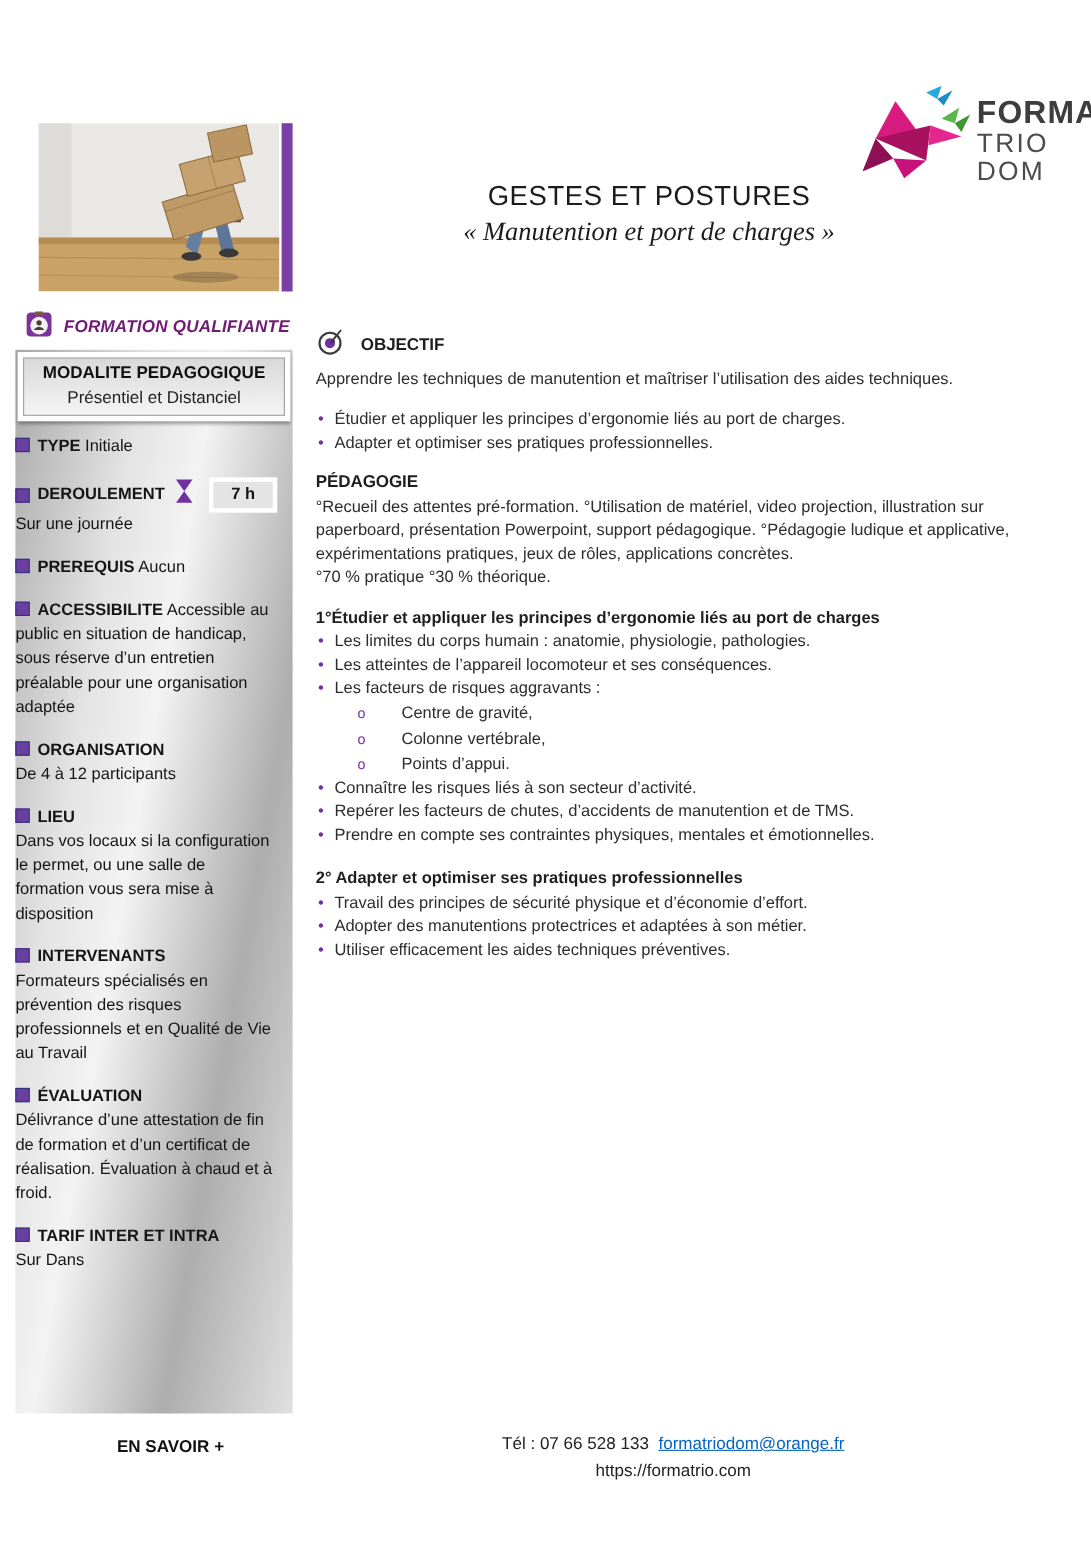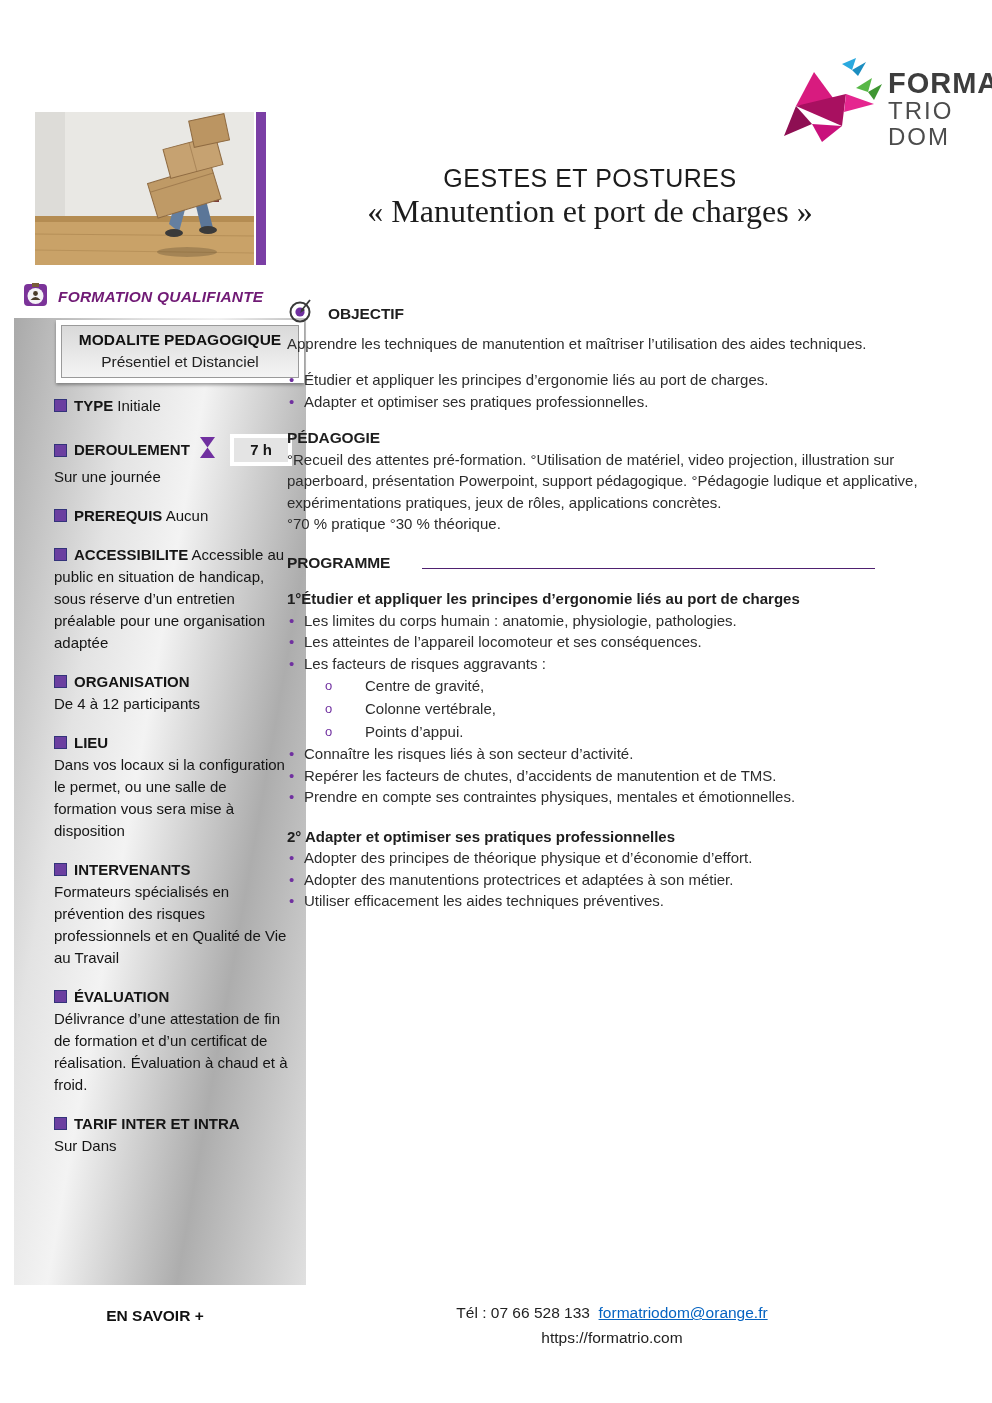--- a/index.html
+++ b/index.html
@@ -1,40 +1,40 @@
 <!DOCTYPE html>
 <html><head>
 <meta charset="utf-8">
 <style>
   html,body{margin:0;padding:0;background:#fff;}
   .page{position:relative;width:992px;height:1403px;background:#fff;overflow:hidden;
         font-family:"Liberation Sans",sans-serif;color:#222;}
 
   
-  .logo{position:absolute;left:784px;top:58px;width:205px;height:102px;display:flex;align-items:center;}
+  .logo{position:absolute;left:784px;top:78px;width:205px;height:102px;display:flex;align-items:center;}
   .logo-text{margin-left:4px;}
   .logo-line1{font-size:29px;font-weight:800;color:#3d3d3d;letter-spacing:1px;line-height:30px;}
   .logo-line2{font-size:24px;font-weight:400;color:#4c4c4c;letter-spacing:2px;line-height:26px;}
 
   
   .title{position:absolute;left:280px;top:162px;width:620px;text-align:center;color:#1c1c1c;}
   .title-l1{font-size:25px;letter-spacing:.5px;line-height:32px;}
-  .title-l2{font-family:"Liberation Serif",serif;font-size:32px;line-height:34px;}
+  .title-l2{font-family:"Liberation Serif",serif;font-size:24px;line-height:34px;font-style:italic;}
 
   
   .photo{position:absolute;left:35px;top:112px;width:219px;height:153px;}
   .purple-bar{position:absolute;left:256px;top:112px;width:10px;height:153px;background:#7b3fa5;}
 
   
   .qual-row{position:absolute;left:24px;top:283px;display:flex;align-items:center;gap:11px;}
   .qual-label{font-size:15.5px;font-weight:700;font-style:italic;color:#701a75;letter-spacing:.2px;}
 
   
   .side-panel{position:absolute;left:14px;top:318px;width:252px;height:967px;
-      background:linear-gradient(100deg,#a9a9a9 0%,#e3e3e3 28%,#f3f3f3 44%,#adadad 72%,#e0e0e0 100%);padding-left:40px;}
+      background:linear-gradient(100deg,#a9a9a9 0%,#e3e3e3 28%,#f3f3f3 44%,#adadad 72%,#e0e0e0 100%);}
   .modalite-outer{margin:2px 2px 0 2px;background:#fff;padding:5px;box-shadow:0 2px 3px rgba(0,0,0,.35);}
   .modalite-inner{border:1px solid #9a9a9a;background:linear-gradient(#d9d9d9,#f4f4f4);
       text-align:center;padding:3px 0 5px 0;}
   .modalite-title{font-size:15.5px;font-weight:700;color:#111;line-height:22px;}
   .modalite-sub{font-size:15.5px;color:#222;line-height:21px;}
 
   .side-content{padding:12px 6px 0 0;}
   .side-item{margin:0 0 17px 0;font-size:15px;color:#151515;}
   .side-head{line-height:22px;}
   .sq{display:inline-block;width:11px;height:11px;background:#6b3fa0;border:1.5px solid #33337a;
@@ -240,38 +240,34 @@
       <div class="bullet">Étudier et appliquer les principes d’ergonomie liés au port de charges.</div>
       <div class="bullet">Adapter et optimiser ses pratiques professionnelles.</div>
     </div>
 
     <div class="blk">
       <div class="h-sec">PÉDAGOGIE</div>
       <div class="para">°Recueil des attentes pré-formation. °Utilisation de matériel, video projection, illustration sur paperboard, présentation Powerpoint, support pédagogique. °Pédagogie ludique et applicative, expérimentations pratiques, jeux de rôles, applications concrètes.
 °70 % pratique °30 % théorique.</div>
     </div>
 
-    <div class="prog-row">
-      <span class="h-sec">PROGRAMME</span>
-      <span class="prog-line"></span>
-    </div>
 
     <div class="prog-title">1°Étudier et appliquer les principes d’ergonomie liés au port de charges</div>
     <div class="bullet">Les limites du corps humain : anatomie, physiologie, pathologies.</div>
     <div class="bullet">Les atteintes de l’appareil locomoteur et ses conséquences.</div>
     <div class="bullet">Les facteurs de risques aggravants :</div>
     <div class="subbullet">Centre de gravité,</div>
     <div class="subbullet">Colonne vertébrale,</div>
     <div class="subbullet">Points d’appui.</div>
     <div class="bullet">Connaître les risques liés à son secteur d’activité.</div>
     <div class="bullet">Repérer les facteurs de chutes, d’accidents de manutention et de TMS.</div>
     <div class="bullet">Prendre en compte ses contraintes physiques, mentales et émotionnelles.</div>
 
     <div class="prog-title" style="margin-top:18px;">2° Adapter et optimiser ses pratiques professionnelles</div>
-    <div class="bullet">Adopter des principes de théorique physique et d’économie d’effort.</div>
+    <div class="bullet">Travail des principes de sécurité physique et d’économie d’effort.</div>
     <div class="bullet">Adopter des manutentions protectrices et adaptées à son métier.</div>
     <div class="bullet">Utiliser efficacement les aides techniques préventives.</div>
   </div>
 
   <div class="footer-more">EN SAVOIR +</div>
   <div class="footer-contact">
     <div><span>Tél : 07 66 528 133</span>&nbsp;&nbsp;<a class="email-link">formatriodom@orange.fr</a></div>
     <div>https://formatrio.com</div>
   </div>
 

